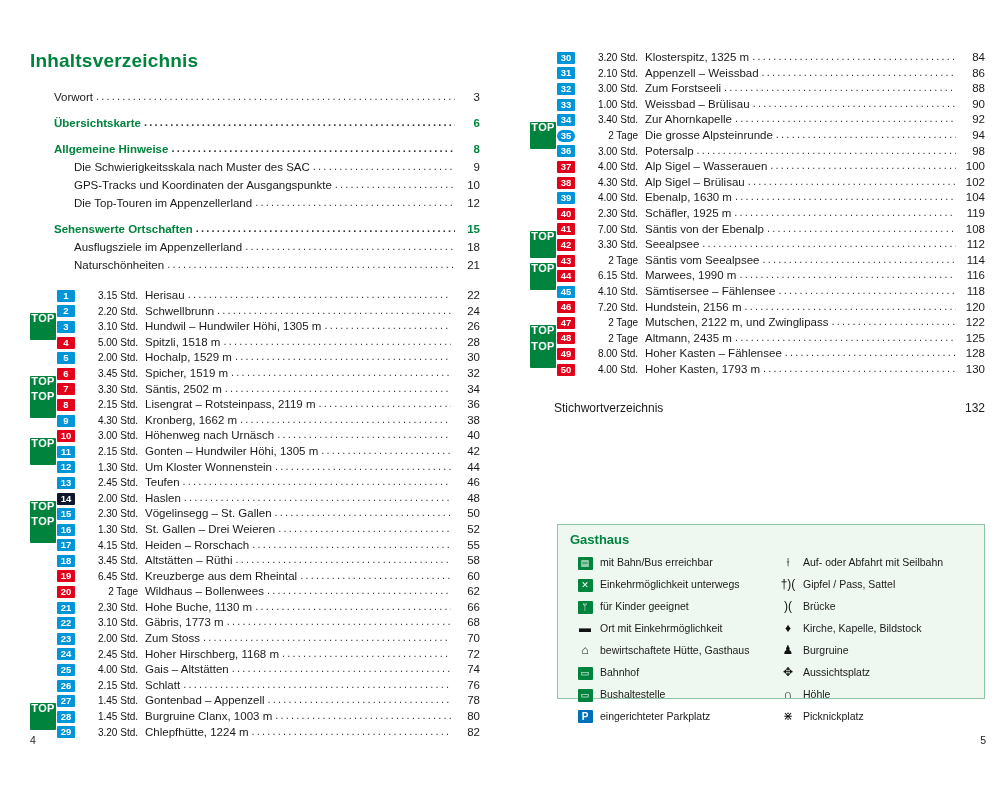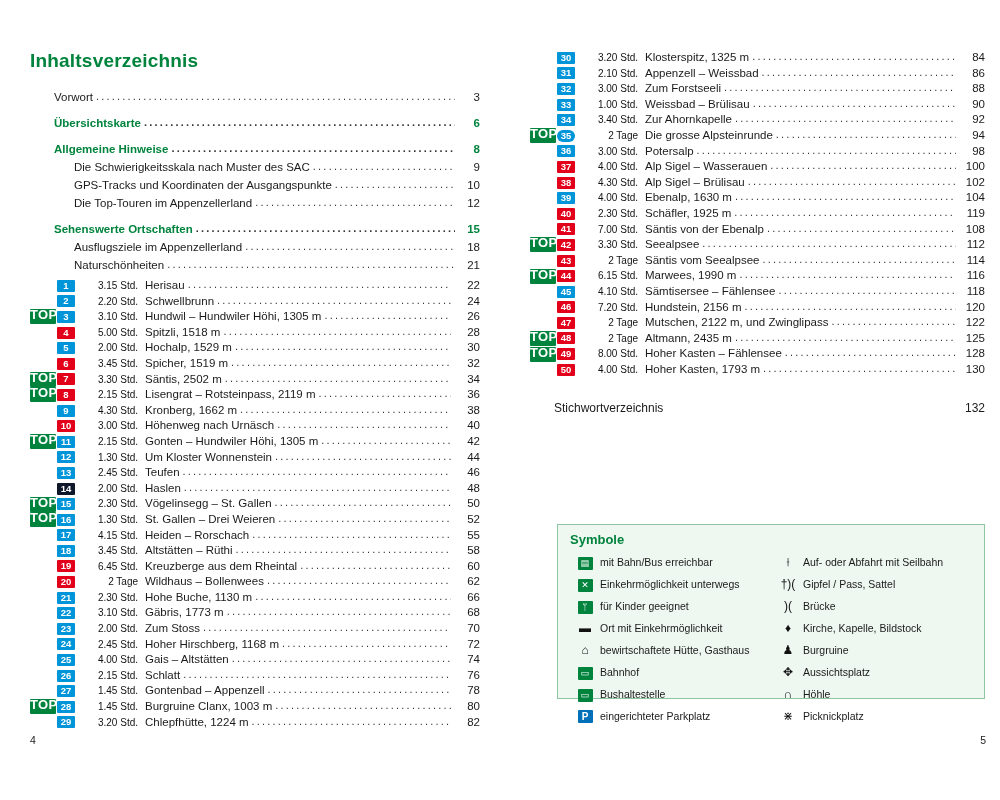--- a/index.html
+++ b/index.html
@@ -35,21 +35,21 @@
     width: 455px;
   }
   h1.toc-title {
     color: #00843d;
     font-size: 19px;
     font-weight: bold;
     margin: 0 0 16px 0;
     letter-spacing: 0.2px;
   }
   .front-list {
-    margin: 0 0 4px 0;
+    margin: 0 0 14px 0;
   }
   .fr-row {
     display: flex;
     align-items: baseline;
     font-size: 11.5px;
     line-height: 18px;
     white-space: nowrap;
   }
   .fr-row .lbl {
     flex: 0 0 auto;
@@ -79,27 +79,27 @@
     display: flex;
     align-items: center;
     font-size: 11.5px;
     line-height: 15.6px;
     height: 15.6px;
     white-space: nowrap;
   }
   .topflag {
     width: 26px;
     flex: 0 0 26px;
-    font-size: 13px;
+    font-size: 11px;
     font-weight: bold;
     color: #ffffff;
     background: #00843d;
     text-align: center;
     line-height: 11px;
-    height: 15px;
+    height: 27px;
     border-radius: 1px;
     margin-right: 1px;
     letter-spacing: 0.3px;
   }
   .topflag.empty {
     background: transparent;
   }
   .num {
     flex: 0 0 18px;
     width: 18px;
@@ -689,21 +689,21 @@
         </div>
       </div>
     <div class="stichwort">
       <span>Stichwortverzeichnis</span>
       <span class="dots"></span>
       <span>132</span>
     </div>
   </div>
 
   <div class="sym-box">
-    <div class="sym-title">Symbole</div>
+    <div class="sym-title">Gasthaus</div>
     <div class="sym-cols">
       <div class="sym-col">
           <div class="sym-row">
             <span class="sym-ico"><span class="greenbox">▤</span></span>
             <span class="sym-txt">mit Bahn/Bus erreichbar</span>
           </div>
           <div class="sym-row">
             <span class="sym-ico"><span class="greenbox">✕</span></span>
             <span class="sym-txt">Einkehrmöglichkeit unterwegs</span>
           </div>

